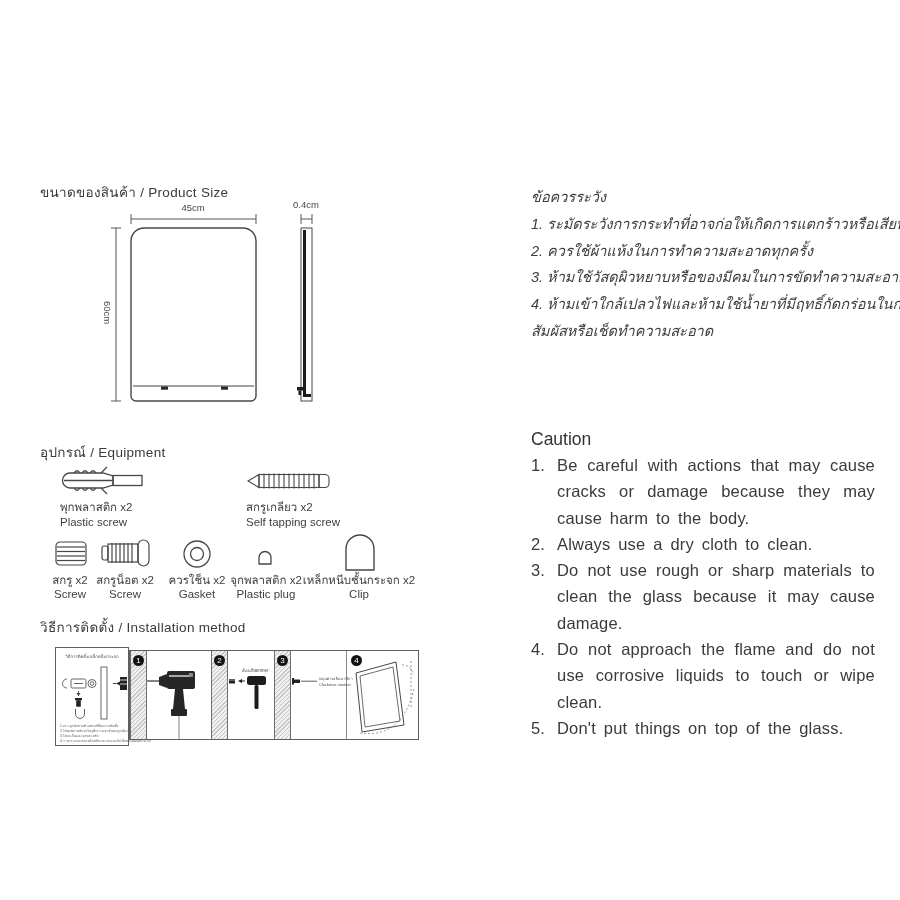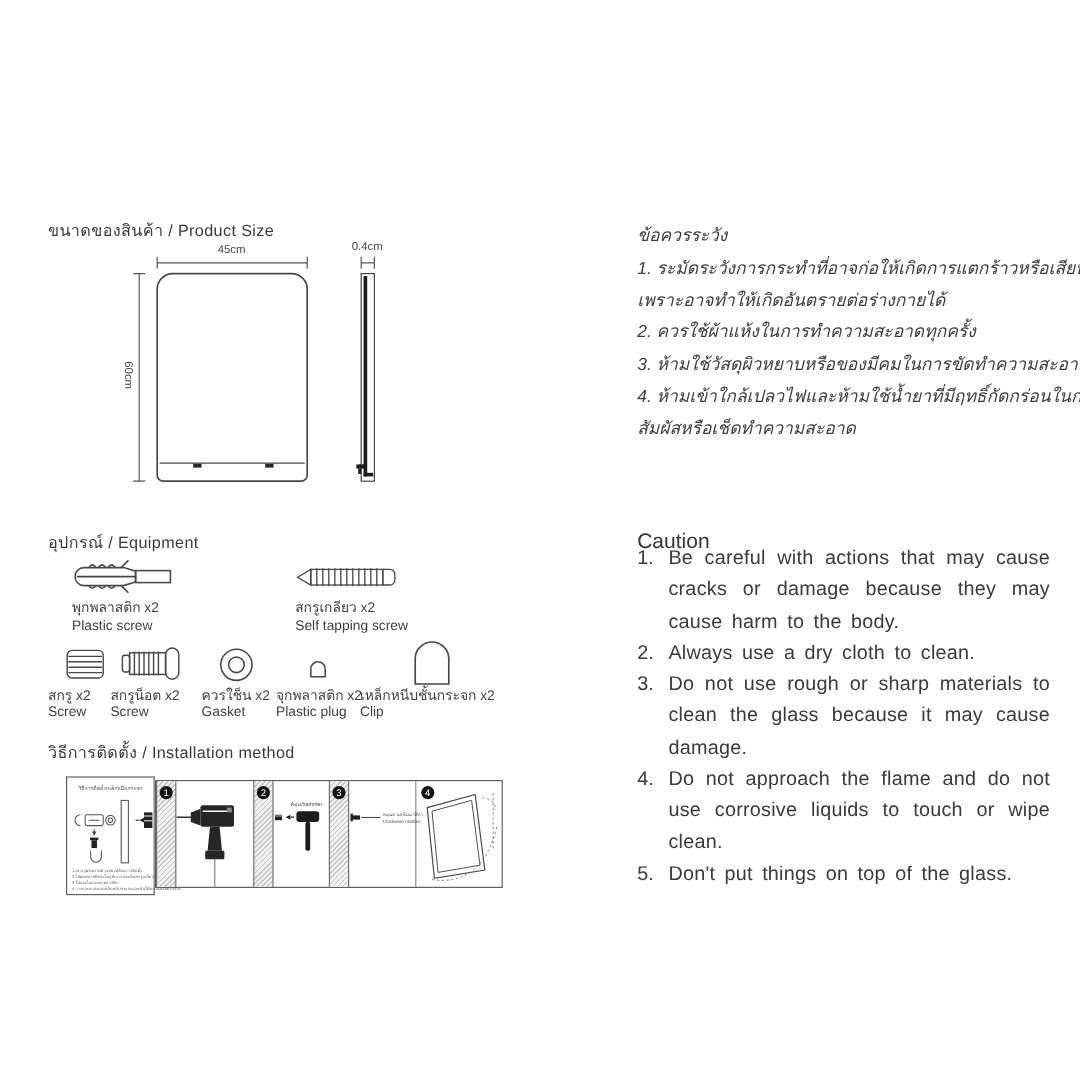--- a/index.html
+++ b/index.html
@@ -3,23 +3,23 @@
 <meta charset="utf-8">
 <style>
   html,body{margin:0;padding:0;background:#ffffff;}
   .page{
     position:relative;width:900px;height:888px;background:#ffffff;
     font-family:"Liberation Sans",sans-serif;color:#3d3d3d;overflow:hidden;
   }
   .abs{position:absolute;}
   .hdr{font-size:13.5px;letter-spacing:.3px;color:#3a3a3a;white-space:nowrap;}
   .lbl{font-size:11.5px;line-height:15px;color:#3f3f3f;white-space:nowrap;}
-  .lbl2{font-size:11.5px;line-height:14px;color:#3f3f3f;white-space:nowrap;}
+  .lbl2{font-size:11.5px;line-height:14px;color:#3f3f3f;text-align:center;white-space:nowrap;}
   .th-line{font-size:14.5px;line-height:26.8px;color:#3d3d3d;white-space:nowrap;font-style:italic;}
-  .caution-hdr{font-size:17.5px;color:#333;margin-top:12px;}
+  .caution-hdr{font-size:17.5px;color:#333;}
   .en-list{width:344px;}
   .en-item{display:flex;font-size:16.5px;line-height:26.3px;color:#3a3a3a;}
   .en-num{width:26px;flex:none;}
   .en-text{flex:1;text-align:justify;word-spacing:3px;letter-spacing:.2px;}
   .panel{border:1px solid #5f5f5f;background:#fff;box-sizing:border-box;}
   .wall{
     position:absolute;top:0;bottom:0;width:17px;box-sizing:border-box;
     background:repeating-linear-gradient(135deg,#c6c6c6 0px,#c6c6c6 1px,#f0f0f0 1px,#f0f0f0 3px);
     border-left:1px solid #6e6e6e;border-right:1px solid #6e6e6e;
   }
@@ -258,21 +258,20 @@
         <line x1="61" y1="4" x2="61" y2="52"></line>
         <path d="M10 76 Q52 82 64 32"></path>
         <path d="M52 8 A10 10 0 0 1 63 18"></path>
       </g>
     </svg>
   </div>
 
   <div class="abs" style="left:531px;top:184px;width:350px">
     <div class="th-line">ข้อควรระวัง</div>
     <div class="th-line">1.  ระมัดระวังการกระทำที่อาจก่อให้เกิดการแตกร้าวหรือเสียหาย</div>
-    <div class="th-line">เพราะอาจทำให้เกิดอันตรายต่อร่างกายได้</div>
     <div class="th-line">2.  ควรใช้ผ้าแห้งในการทำความสะอาดทุกครั้ง</div>
     <div class="th-line">3.  ห้ามใช้วัสดุผิวหยาบหรือของมีคมในการขัดทำความสะอาด</div>
     <div class="th-line">4.  ห้ามเข้าใกล้เปลวไฟและห้ามใช้น้ำยาที่มีฤทธิ์กัดกร่อนในการ</div>
     <div class="th-line">สัมผัสหรือเช็ดทำความสะอาด</div>
   </div>
 
   <div class="abs caution-hdr" style="left:531px;top:429px">Caution</div>
 
   <div class="abs en-list" style="left:531px;top:452px">
     <div class="en-item">

